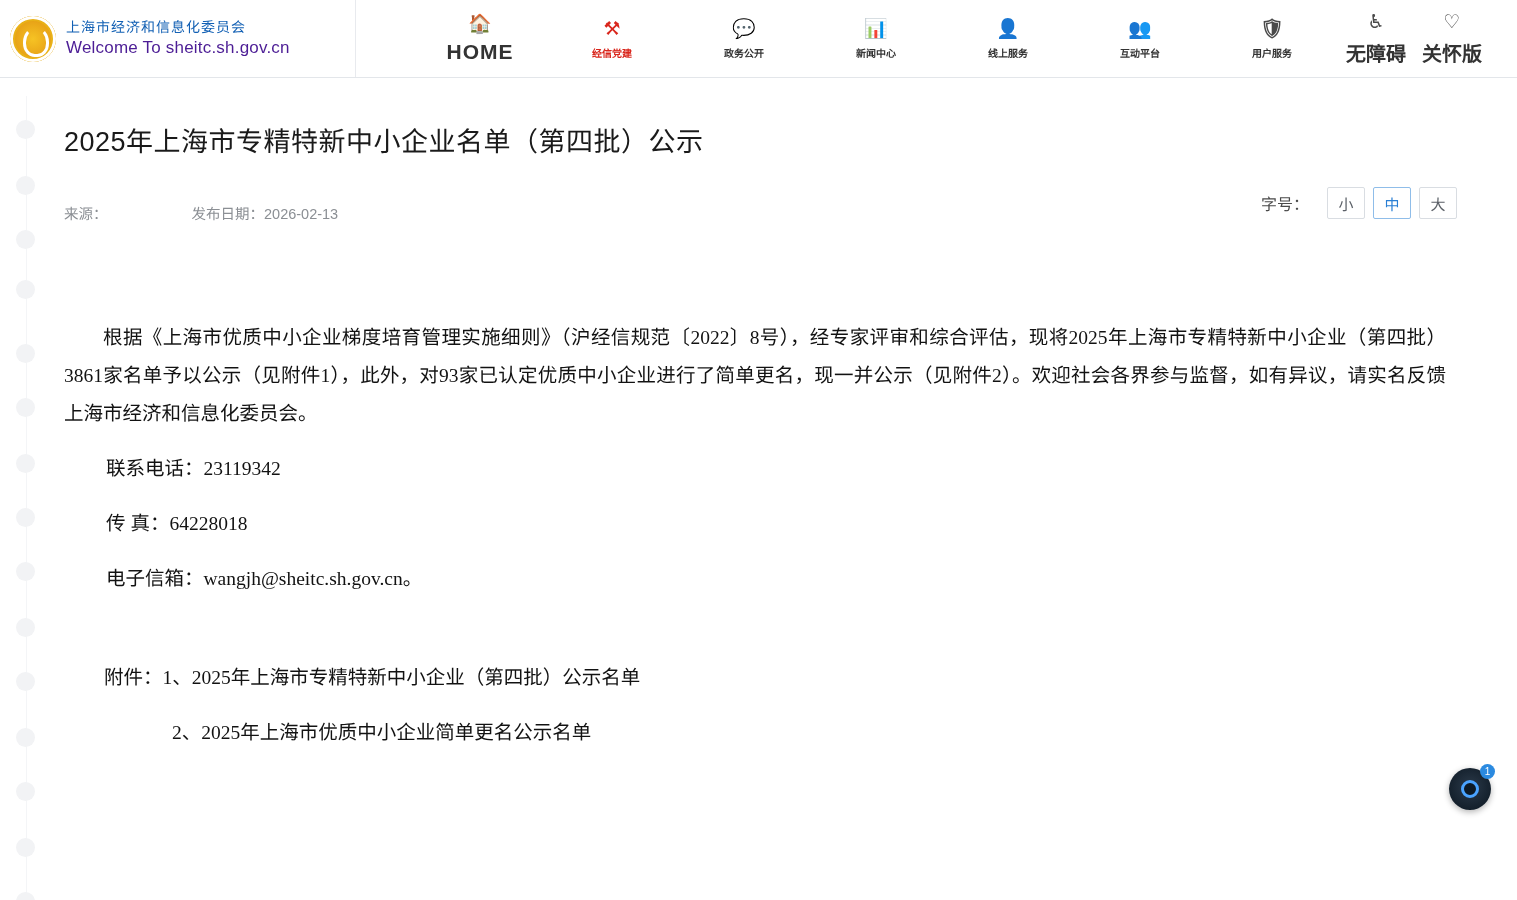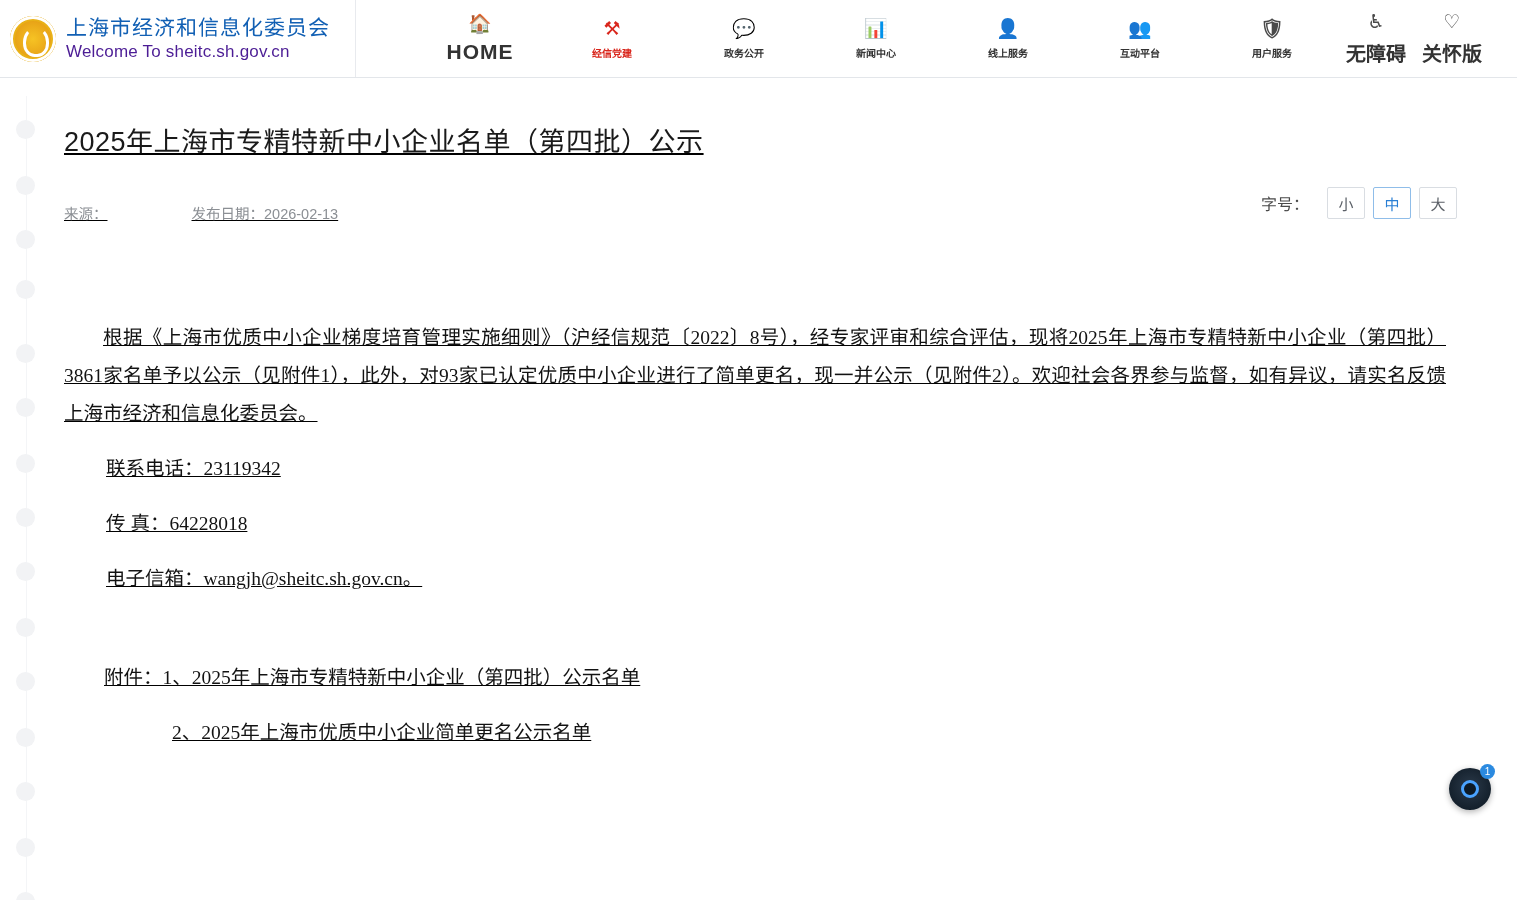--- a/index.html
+++ b/index.html
@@ -44,21 +44,21 @@
     content: "";
     position: absolute;
     left: 13px; top: 11px;
     width: 20px; height: 24px;
     border: 3px solid #ffffff;
     border-radius: 50% 50% 45% 45%;
     border-top-color: transparent;
   }
   .logo-text { line-height: 1.25; }
   .logo-text .cn {
-    font-size: 21px;
+    font-size: 14px;
     color: #1260b4;
     letter-spacing: 1px;
     font-weight: 500;
   }
   .logo-text .en {
     font-size: 17px;
     color: #4c1d95;
     letter-spacing: .2px;
   }
 
@@ -119,21 +119,20 @@
   }
   .vline {
     position: absolute;
     left: 26px; top: 0; bottom: 0;
     width: 1px; background: #f4f5f7;
   }
 
   .content {
     position: relative;
     padding: 0 60px 0 64px;
-    text-decoration: underline;
   }
   .doc-title {
     font-size: 27px;
     color: #1a1a1a;
     font-weight: 400;
     letter-spacing: .5px;
     padding-top: 24px;
     padding-left: 0;
   }
   .meta-row {

